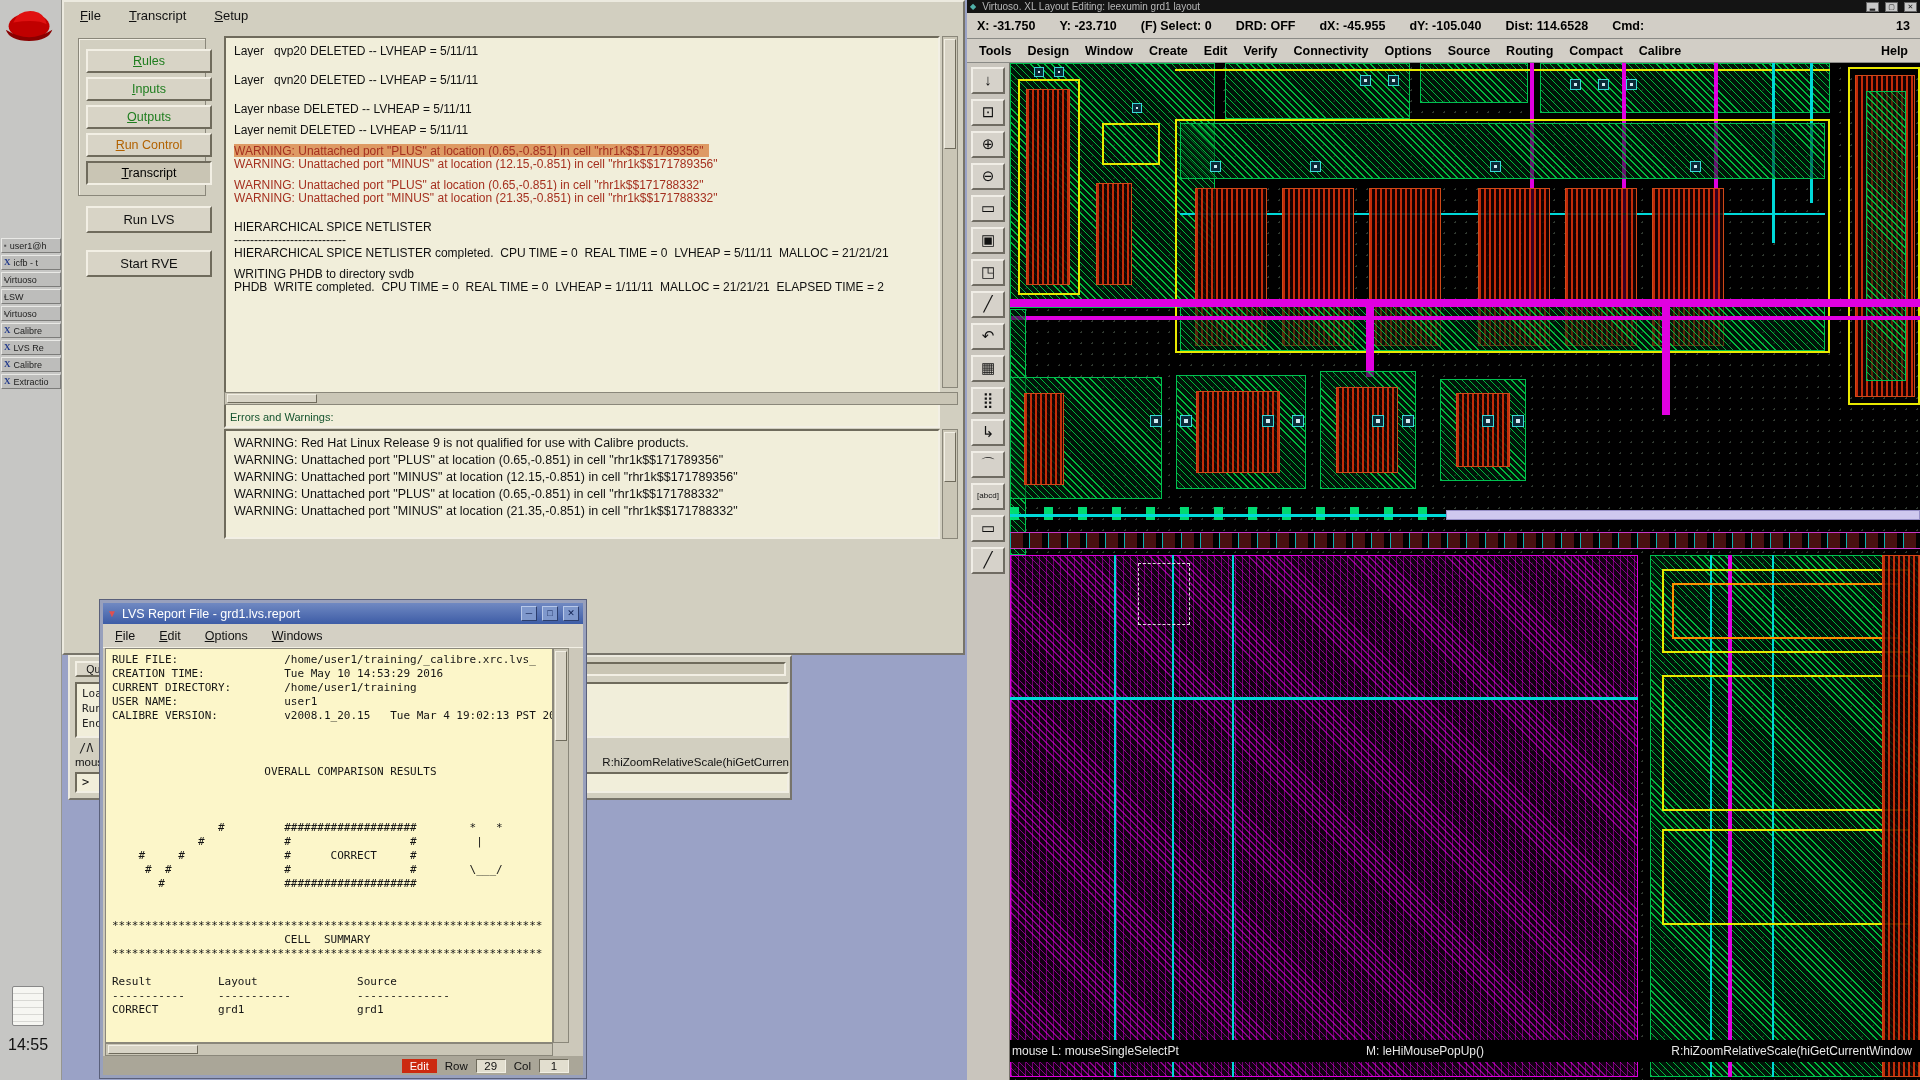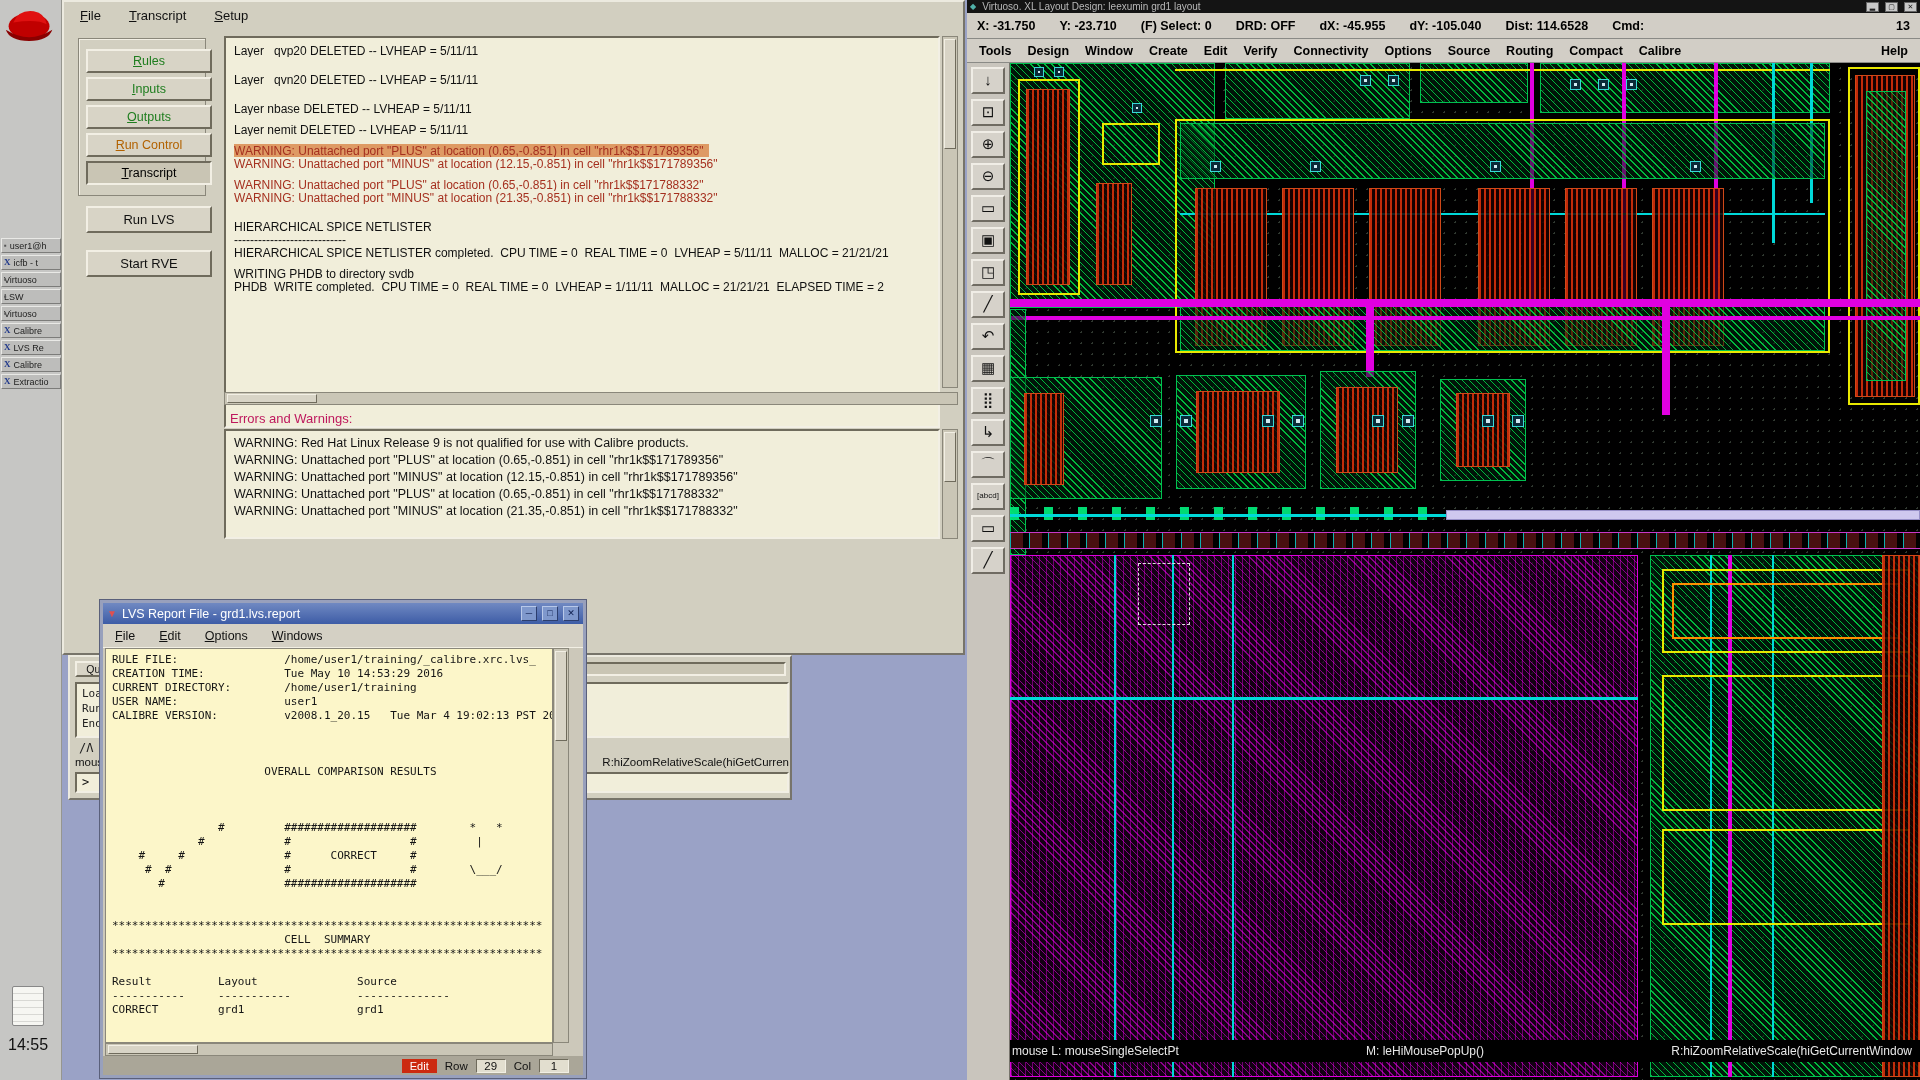--- a/index.html
+++ b/index.html
@@ -34,21 +34,21 @@
 .btn{position:absolute;text-align:center;font-size:13px;color:#111;background:#d8d4c6;border:2px solid;border-color:#f2efe4 #6f6b5c #6f6b5c #f2efe4}
 .runlvs{left:22px;top:204px;width:126px;height:27px;line-height:24px}
 .startrve{left:22px;top:248px;width:126px;height:27px;line-height:24px}
 .transcript{position:absolute;left:160px;top:34px;width:716px;height:392px;background:#f1eeda;overflow:hidden;padding:6px 8px;font-family:Liberation Sans, sans-serif;font-size:12px;color:#111}
 .tline{height:13px;white-space:pre;overflow:hidden}
 .tline.sp{height:8px}
 .tline.warn{color:#a5301f}
 .tline.hl{background:#de9a64;width:fit-content;padding-right:5px}
 .t-vs{left:878px;top:34px;height:352px}
 .t-hs{left:160px;top:390px;width:734px}
-.err-label{position:absolute;left:166px;top:409px;font-size:13px;color:#be185d}
+.err-label{position:absolute;left:166px;top:409px;font-size:11px;color:#14532d}
 .errbox{position:absolute;left:160px;top:427px;width:716px;height:110px;background:#f1eeda;padding:4px 8px;overflow:hidden}
 .eline{font-size:12.5px;line-height:17px;color:#111;white-space:nowrap}
 .e-vs{left:878px;top:427px;height:110px}
 .e-vs .thumb{height:50px}
 
 .ciw{left:68px;top:655px;width:724px;height:145px;background:#d2cfc0;border:2px solid;border-color:#eceadf #77746a #77746a #eceadf;z-index:2}
 .ciw-q{position:absolute;left:5px;top:4px;width:46px;height:16px;font-size:10.5px;line-height:12px;text-align:center;overflow:hidden}
 .ciw-bar{position:absolute;left:56px;top:5px;width:660px;height:14px;background:#c9c5b4}
 .ciw-out{position:absolute;left:5px;top:25px;width:714px;height:56px;background:#f1eeda;padding:2px 5px;overflow:hidden}
 .cline{font-family:"DejaVu Sans Mono",monospace;font-size:11px;line-height:15px;color:#222}
@@ -285,21 +285,21 @@
       <span>Row</span>
       <span class="st-val">29</span>
       <span>Col</span>
       <span class="st-val">1</span>
     </div>
   </div>
 
   <div class="win virt">
     <div class="v-title">
       <span class="v-dia">◆</span>
-      <span class="v-ttl">Virtuoso. XL Layout Design: leexumin grd1 layout</span>
+      <span class="v-ttl">Virtuoso. XL Layout Editing: leexumin grd1 layout</span>
       <span class="v-wbtn">▂</span>
       <span class="v-wbtn">▢</span>
       <span class="v-wbtn">✕</span>
     </div>
     <div class="v-status">
         <div class="sf">X: -31.750</div>
         <div class="sf">Y: -23.710</div>
         <div class="sf">(F) Select: 0</div>
         <div class="sf">DRD: OFF</div>
         <div class="sf">dX: -45.955</div>

